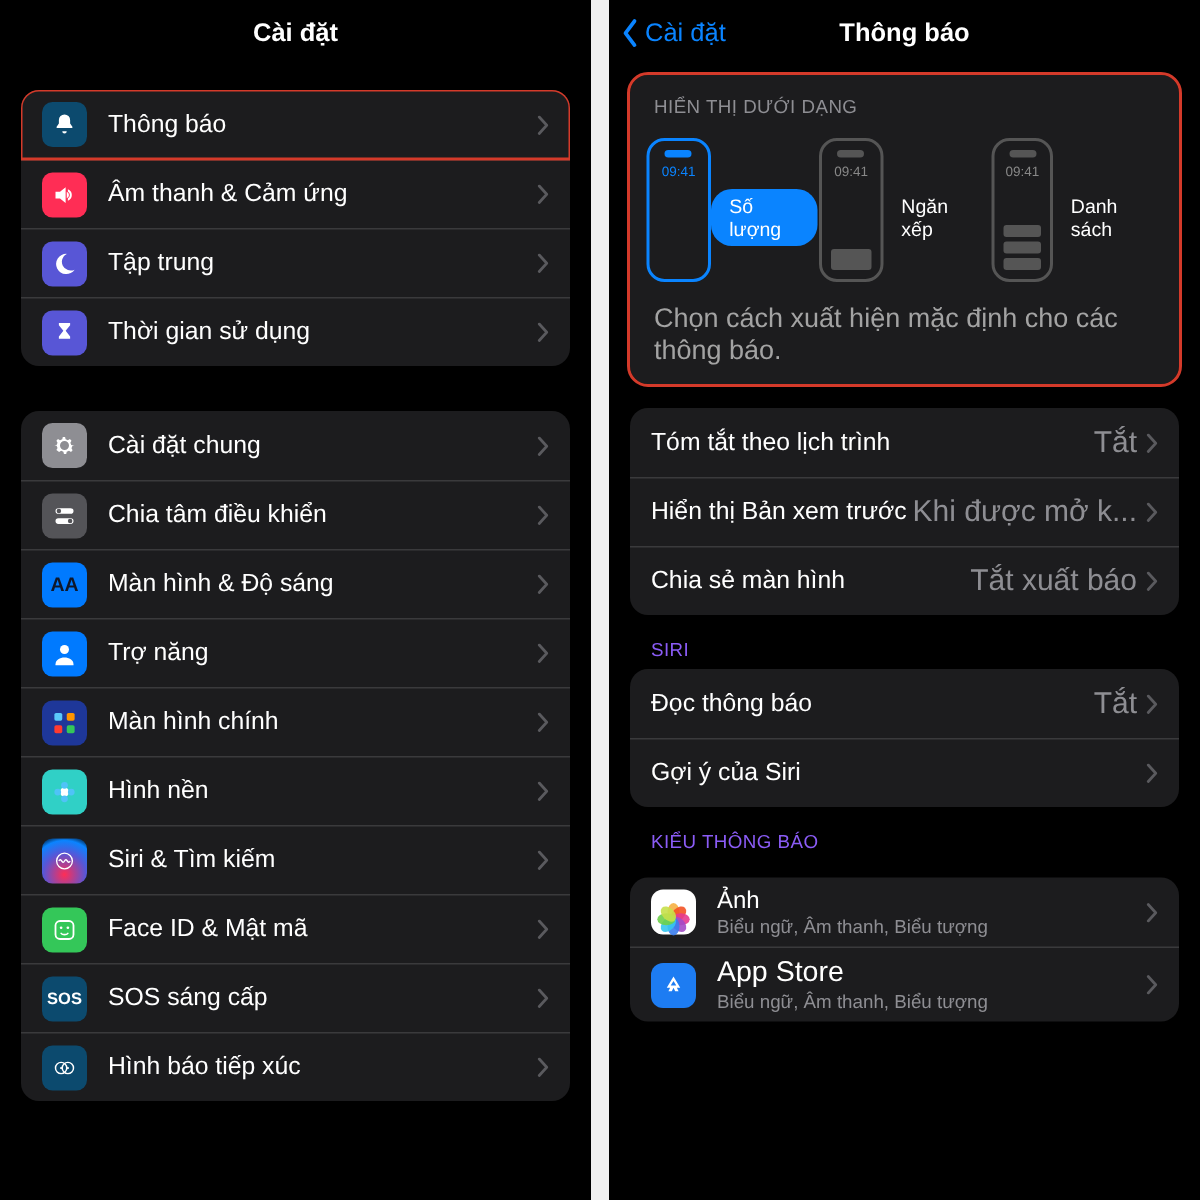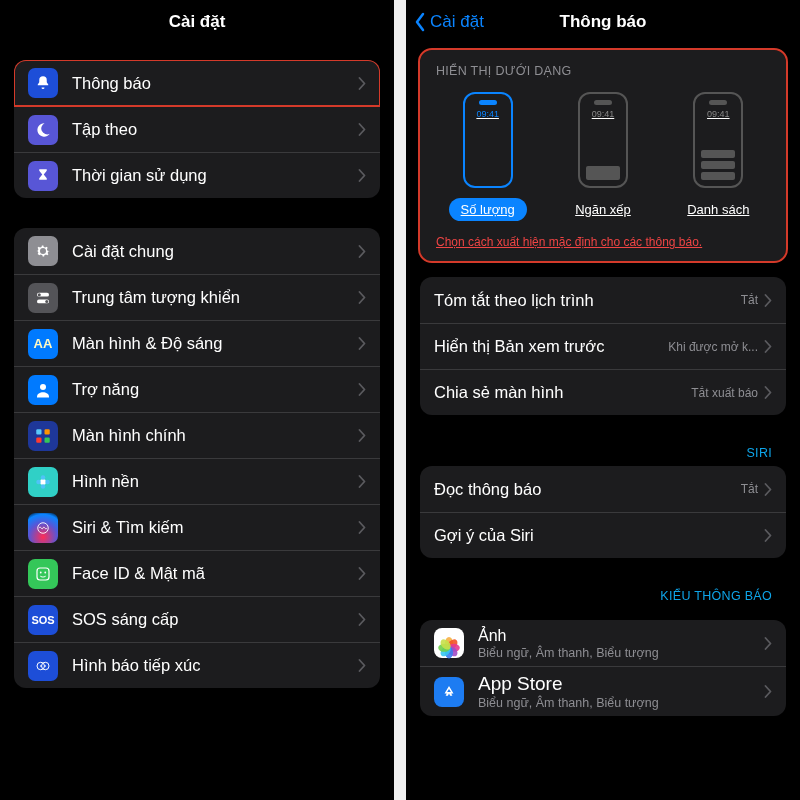--- a/index.html
+++ b/index.html
@@ -35,26 +35,25 @@
   .back svg { width: 12px; height: 20px; margin-right: 4px; }
 
   
   .group {
     margin: 16px 14px 0 14px;
     background: #1c1c1e;
     border-radius: 12px;
     overflow: hidden;
   }
   .section-label {
-    margin: 31px 28px 6px 28px;
+    margin: 16px 28px 6px 28px;
     font-size: 12.5px;
-    color: #0ea5e9;
+    color: #8b5cf6;
     text-transform: uppercase;
     letter-spacing: 0.3px;
-    text-align: right;
   }
 
   
   .row {
     display: flex; align-items: center;
     min-height: 46px;
     padding: 6px 14px 6px 14px;
     border-top: 0.5px solid #3a3a3c;
     position: relative;
   }
@@ -69,28 +68,28 @@
     width: 30px; height: 30px;
     border-radius: 7px;
     margin-right: 14px;
     display: flex; align-items: center; justify-content: center;
     flex-shrink: 0;
     font-size: 17px; color: #fff;
   }
   .row .icon.app { border-radius: 8px; }
   .row .label { flex: 1; font-size: 16.5px; color: #fff; }
   .row .sub { font-size: 12.5px; color: #8e8e93; margin-top: 1px; }
-  .row .value { font-size: 12px; color: #8e8e93; margin-right: 6px; max-width: 150px; white-space: nowrap; overflow: hidden; text-overflow: ellipsis;}
+  .row .value { font-size: 20px; color: #8e8e93; margin-right: 6px; max-width: 150px; white-space: nowrap; overflow: hidden; text-overflow: ellipsis;}
   .chev { color: #5a5a5e; flex-shrink: 0; }
   .chev svg { width: 8px; height: 13px; display: block; }
 
   .col { display:flex; flex-direction:column; flex:1; }
 
   
-  .bg-red { background:#1d4ed8; }
+  .bg-red { background:#0c4a6e; }
   .bg-pink { background:#ff2d55; }
   .bg-indigo { background:#5856d6; }
   .bg-gray { background:#8e8e93; }
   .bg-graydark { background:#545458; }
   .bg-blue { background:#007aff; }
   .bg-darkblue { background:#1e3799; }
   .bg-teal { background:#30d0c6; }
   .bg-green { background:#34c759; }
   .bg-siri { background: radial-gradient(circle at 50% 80%, #ff2d55, #5856d6 50%, #0a84ff 80%, #000); }
   .bg-photos { background:#fff; }
@@ -102,42 +101,42 @@
     background: #1c1c1e;
     border-radius: 12px;
     padding: 14px 10px 12px 10px;
     outline: 2px solid #d43a2a;
     outline-offset: 0;
   }
   .display-box .sect-title {
     font-size: 12.5px; color:#8e8e93; letter-spacing:.3px; margin: 0 6px 14px 6px;
   }
   .previews { display:flex; justify-content:space-around; }
-  .preview { display:flex; flex-direction:column; align-items:center; width: 33%; text-decoration: underline; }
+  .preview { display:flex; flex-direction:row; align-items:center; width: 33%; }
   .mini-phone {
     width: 50px; height: 96px;
     border: 2px solid #555;
     border-radius: 12px;
     position: relative;
     padding-top: 6px;
     display:flex; flex-direction:column; align-items:center;
   }
   .mini-phone.active { border-color:#0a84ff; }
   .mini-phone .notch { width:18px; height:5px; background:#555; border-radius:3px; margin-bottom:4px;}
   .mini-phone.active .notch { background:#0a84ff; }
   .mini-phone .time { font-size:9px; color:#888; }
   .mini-phone.active .time { color:#0a84ff; }
   .mini-phone .bars { position:absolute; bottom:6px; left:6px; right:6px; display:flex; flex-direction:column; gap:3px;}
   .mini-phone .bar { height:8px; background:#555; border-radius:2px; }
   .preview .pl {
     margin-top:10px; font-size:13px; color:#fff;
     padding:4px 12px; border-radius:14px;
   }
   .preview .pl.active { background:#0a84ff; }
-  .display-box .foot { font-size:12px; color:#ef4444; margin:14px 6px 0 6px;text-decoration:underline;}
+  .display-box .foot { font-size:18px; color:#a3a3a3; margin:14px 6px 0 6px;}
 
   
   .glyph { width:18px; height:18px; }
 
   
   .flower { width:22px; height:22px; position:relative; }
   .petal { position:absolute; width:8px; height:12px; border-radius:50%; top:5px; left:7px; transform-origin:50% 90%; opacity:.9;}
 </style>
 </head>
 <body>
@@ -155,26 +154,39 @@
           </svg>
         </div>
       <div class="label">Thông báo</div>
       <span class="chev">
           <svg viewBox="0 0 8 13">
             <path d="M1.5 1 L6.5 6.5 L1.5 12" stroke="#5a5a5e" stroke-width="1.8" fill="none" stroke-linecap="round" stroke-linejoin="round"></path>
           </svg>
         </span>
       </div>
       <div class="row">
+      <div class="icon bg-pink">
+          <svg class="glyph" viewBox="0 0 24 24">
+            <path fill="#fff" d="M4 9v6h4l5 4V5L8 9H4zm12 3a3 3 0 0 0-2-2.8v5.6A3 3 0 0 0 16 12zm2.5 0a5.5 5.5 0 0 0-3.5-5.1v2a3.6 3.6 0 0 1 0 6.2v2A5.5 5.5 0 0 0 18.5 12z"></path>
+          </svg>
+        </div>
+      <div class="label">Âm thanh &amp; Cảm ứng</div>
+      <span class="chev">
+          <svg viewBox="0 0 8 13">
+            <path d="M1.5 1 L6.5 6.5 L1.5 12" stroke="#5a5a5e" stroke-width="1.8" fill="none" stroke-linecap="round" stroke-linejoin="round"></path>
+          </svg>
+        </span>
+      </div>
+      <div class="row">
       <div class="icon bg-indigo">
           <svg class="glyph" viewBox="0 0 24 24">
             <path fill="#fff" d="M14 3a9 9 0 1 0 7 14 7 7 0 0 1-7-14z"></path>
           </svg>
         </div>
-      <div class="label">Tập theo</div>
+      <div class="label">Tập trung</div>
       <span class="chev">
           <svg viewBox="0 0 8 13">
             <path d="M1.5 1 L6.5 6.5 L1.5 12" stroke="#5a5a5e" stroke-width="1.8" fill="none" stroke-linecap="round" stroke-linejoin="round"></path>
           </svg>
         </span>
       </div>
       <div class="row">
       <div class="icon bg-indigo">
           <svg class="glyph" viewBox="0 0 24 24">
             <path fill="#fff" d="M7 3h10v2l-4 5 4 5v2H7v-2l4-5-4-5V3z"></path>
@@ -204,30 +216,30 @@
       </div>
       <div class="row">
       <div class="icon bg-graydark">
           <svg class="glyph" viewBox="0 0 24 24">
             <rect x="4" y="5" width="16" height="5" rx="2.5" fill="#fff"></rect>
             <circle cx="7" cy="7.5" r="2" fill="#545458"></circle>
             <rect x="4" y="14" width="16" height="5" rx="2.5" fill="#fff"></rect>
             <circle cx="17" cy="16.5" r="2" fill="#545458"></circle>
           </svg>
         </div>
-      <div class="label">Trung tâm tượng khiển</div>
+      <div class="label">Chia tâm điều khiển</div>
       <span class="chev">
           <svg viewBox="0 0 8 13">
             <path d="M1.5 1 L6.5 6.5 L1.5 12" stroke="#5a5a5e" stroke-width="1.8" fill="none" stroke-linecap="round" stroke-linejoin="round"></path>
           </svg>
         </span>
       </div>
       <div class="row">
       <div class="icon bg-blue">
-          <span style="color:#fef9c3;font-weight:700;font-size:13px">AA</span>
+          <span style="color:#0f172a;font-weight:700;font-size:13px">AA</span>
         </div>
       <div class="label">Màn hình &amp; Độ sáng</div>
       <span class="chev">
           <svg viewBox="0 0 8 13">
             <path d="M1.5 1 L6.5 6.5 L1.5 12" stroke="#5a5a5e" stroke-width="1.8" fill="none" stroke-linecap="round" stroke-linejoin="round"></path>
           </svg>
         </span>
       </div>
       <div class="row">
       <div class="icon bg-blue">

